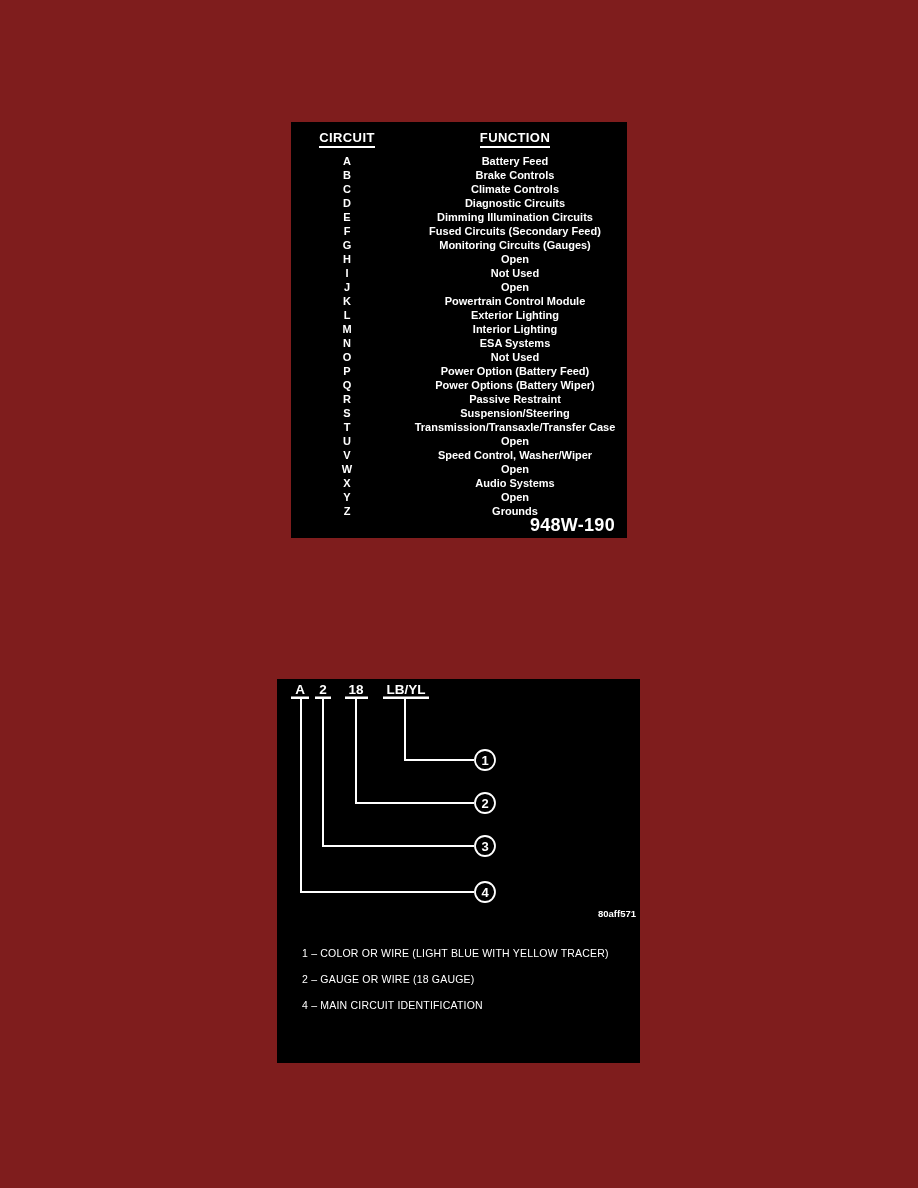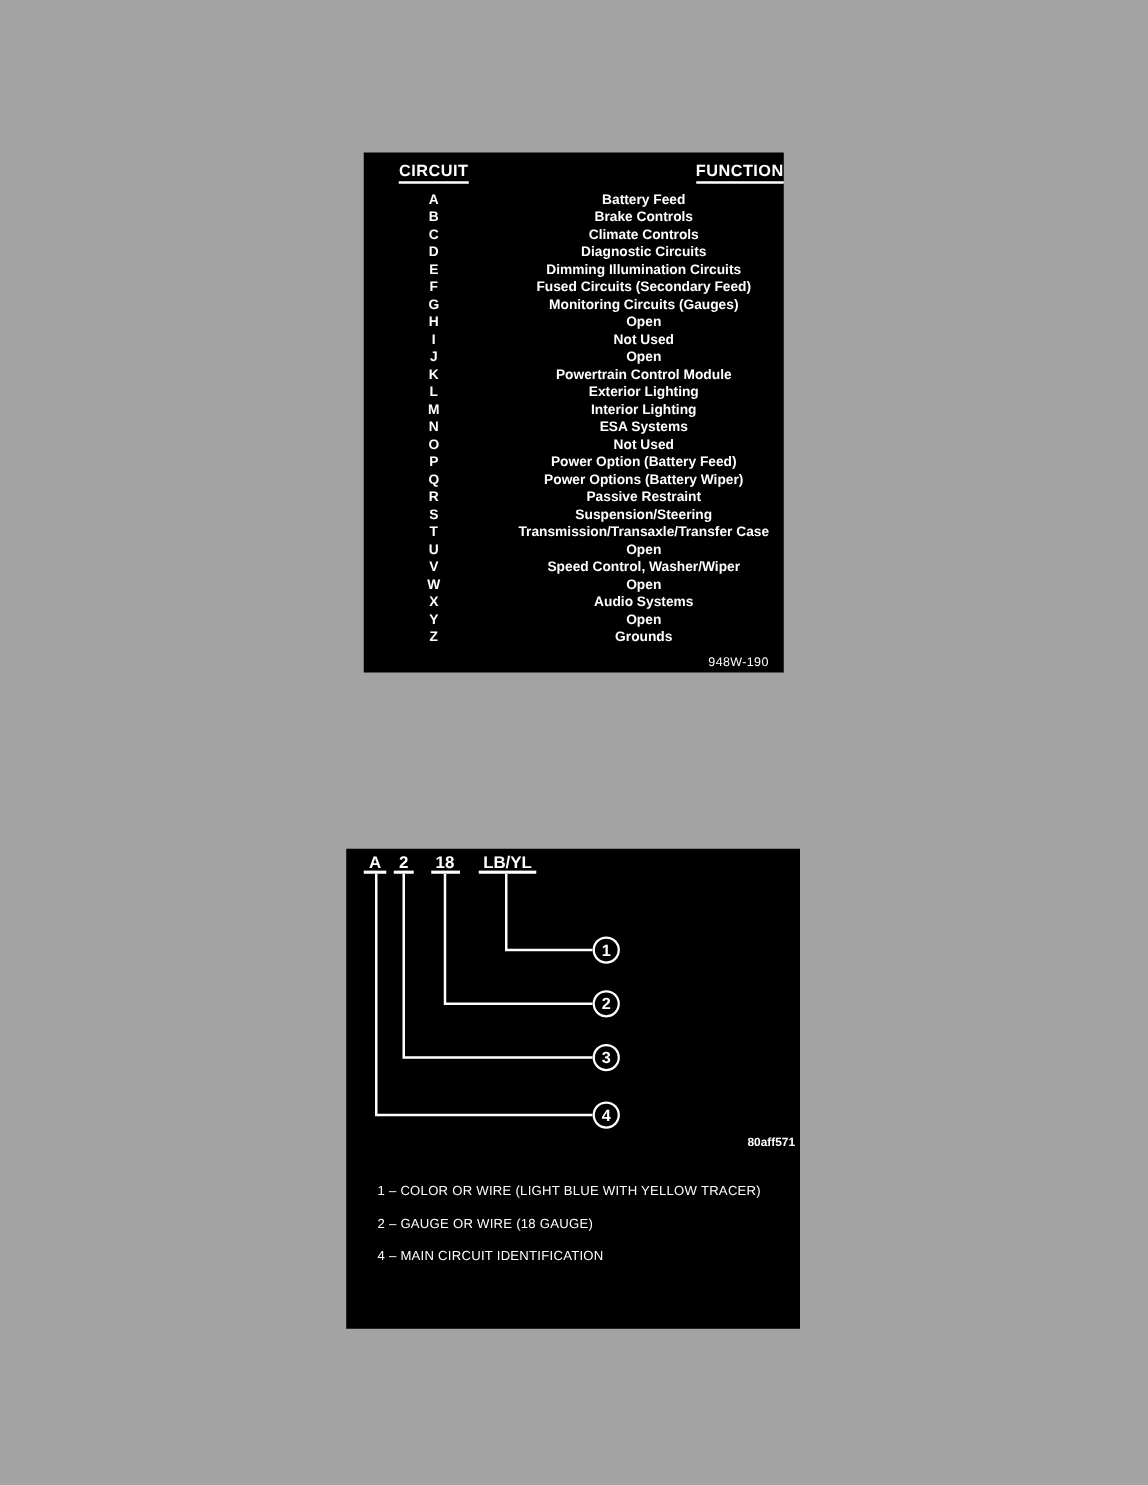--- a/index.html
+++ b/index.html
@@ -4,21 +4,21 @@
 <style>
   html, body {
     margin: 0;
     padding: 0;
     background: #ffffff;
   }
   .page {
     position: relative;
     width: 918px;
     height: 1188px;
-    background: #a3a3a3;
+    background: #7f1d1d;
     font-family: "Liberation Sans", "DejaVu Sans", sans-serif;
     overflow: hidden;
   }
   .panel {
     position: absolute;
     background: #000000;
     color: #ffffff;
   }
   
   .panel-table {
@@ -33,21 +33,21 @@
     display: flex;
     align-items: flex-start;
     margin-bottom: 6px;
   }
   .tbl-header .hcol-circuit {
     width: 112px;
     text-align: center;
   }
   .tbl-header .hcol-function {
     flex: 1;
-    text-align: right;
+    text-align: center;
   }
   .tbl-header span {
     display: inline-block;
     font-size: 13px;
     font-weight: bold;
     letter-spacing: 0.4px;
     border-bottom: 2px solid #ffffff;
     padding-bottom: 1px;
   }
   .tbl-row {
@@ -63,22 +63,22 @@
   }
   .tbl-row .col-func {
     flex: 1;
     text-align: center;
     white-space: nowrap;
   }
   .tbl-figcode {
     position: absolute;
     right: 12px;
     bottom: 2px;
-    font-size: 10px;
-    font-weight: normal;
+    font-size: 18px;
+    font-weight: bold;
     letter-spacing: 0.3px;
     margin-left: 23px;
   }
   
   .panel-diagram {
     left: 277px;
     top: 679px;
     width: 363px;
     height: 384px;
   }

